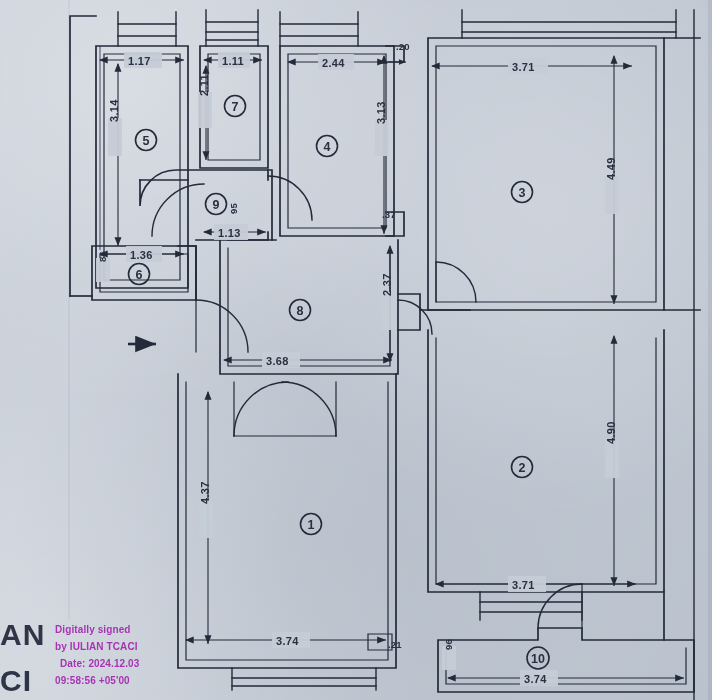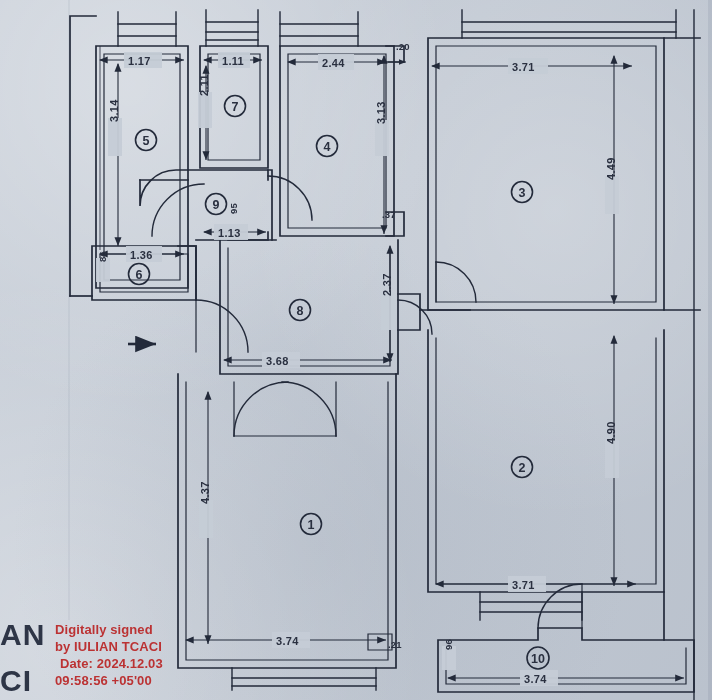--- a/index.html
+++ b/index.html
@@ -24,23 +24,23 @@
   svg.plan text{
     font-family:"Liberation Sans", sans-serif;
     fill:#2a3040;
     font-weight:700;
   }
   .dimtxt{font-size:11px;letter-spacing:.3px;}
   .dimtxt-s{font-size:9.5px;letter-spacing:.2px;}
   .roomnum{font-size:12.5px;}
   .sig{
     position:absolute;
-    color:#b91c1c;
+    color:#a21caf;
     font-family:"Liberation Sans", sans-serif;
-    font-size:13px;
+    font-size:10px;
     line-height:16.5px;
     font-weight:600;
     letter-spacing:.1px;
     white-space:pre-line;
     opacity:.88;
   }
   .sigbig{
     position:absolute;
     color:#20283a;
     font-family:"Liberation Sans", sans-serif;

